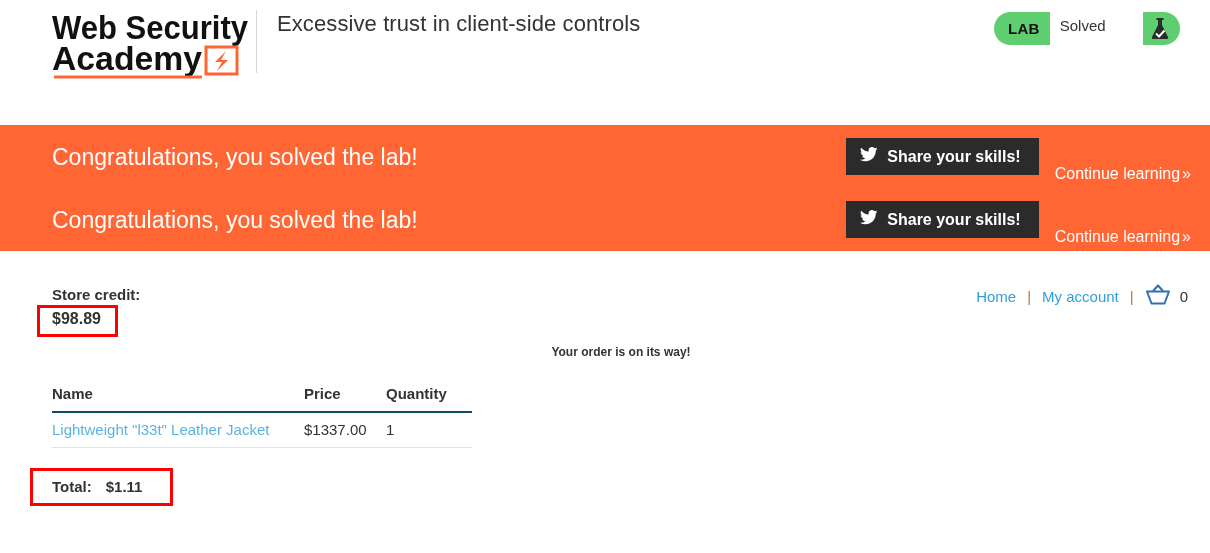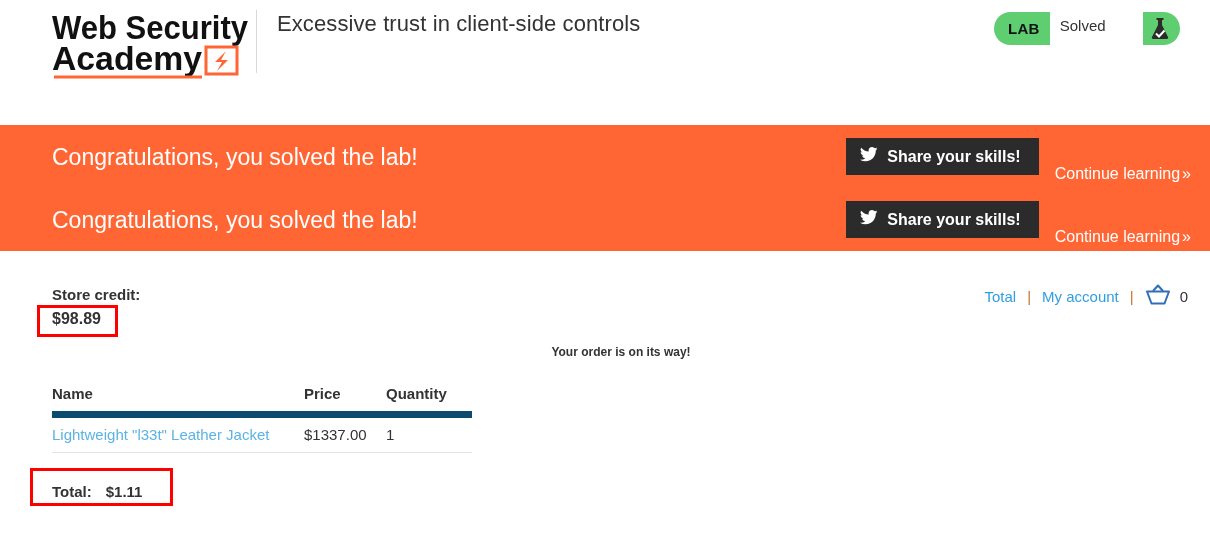--- a/index.html
+++ b/index.html
@@ -222,21 +222,21 @@
     border-collapse: collapse;
     margin-top: 23px;
     width: 420px;
   }
   .order-table th {
     text-align: left;
     font-size: 15px;
     font-weight: bold;
     color: #333333;
     padding: 0 0 9px 0;
-    border-bottom: 7px solid #0c4a6e;
+    border-bottom: 2px solid #0c4a6e;
   }
   .order-table td {
     font-size: 15px;
     color: #333333;
     padding: 8px 0 9px 0;
     border-bottom: 1px solid #e3e3e3;
     vertical-align: top;
   }
   .order-table th.col-name, .order-table td.col-name { width: 252px; }
   .order-table th.col-price, .order-table td.col-price { width: 82px; }
@@ -347,21 +347,21 @@
         <span>Continue learning</span><span class="chev">»</span>
       </a>
     </div>
   </div>
 
 </div>
 
 <div class="shop-body">
 
   <div class="shop-nav">
-    <a href="#">Total</a>
+    <a href="#">Home</a>
     <span class="sep">|</span>
     <a href="#">My account</a>
     <span class="sep">|</span>
     <a href="#">
       <svg width="26" height="21" viewBox="0 0 26 21">
         <path d="M8 7 L13 1.5 L18 7" fill="none" stroke="#2f6fb5" stroke-width="2" stroke-linejoin="round"></path>
         <path d="M2 7.5 L24 7.5 L19.5 19.5 L6.5 19.5 Z" fill="none" stroke="#2f6fb5" stroke-width="2" stroke-linejoin="round"></path>
       </svg>
     </a>
     <span class="cart-count">0</span>

